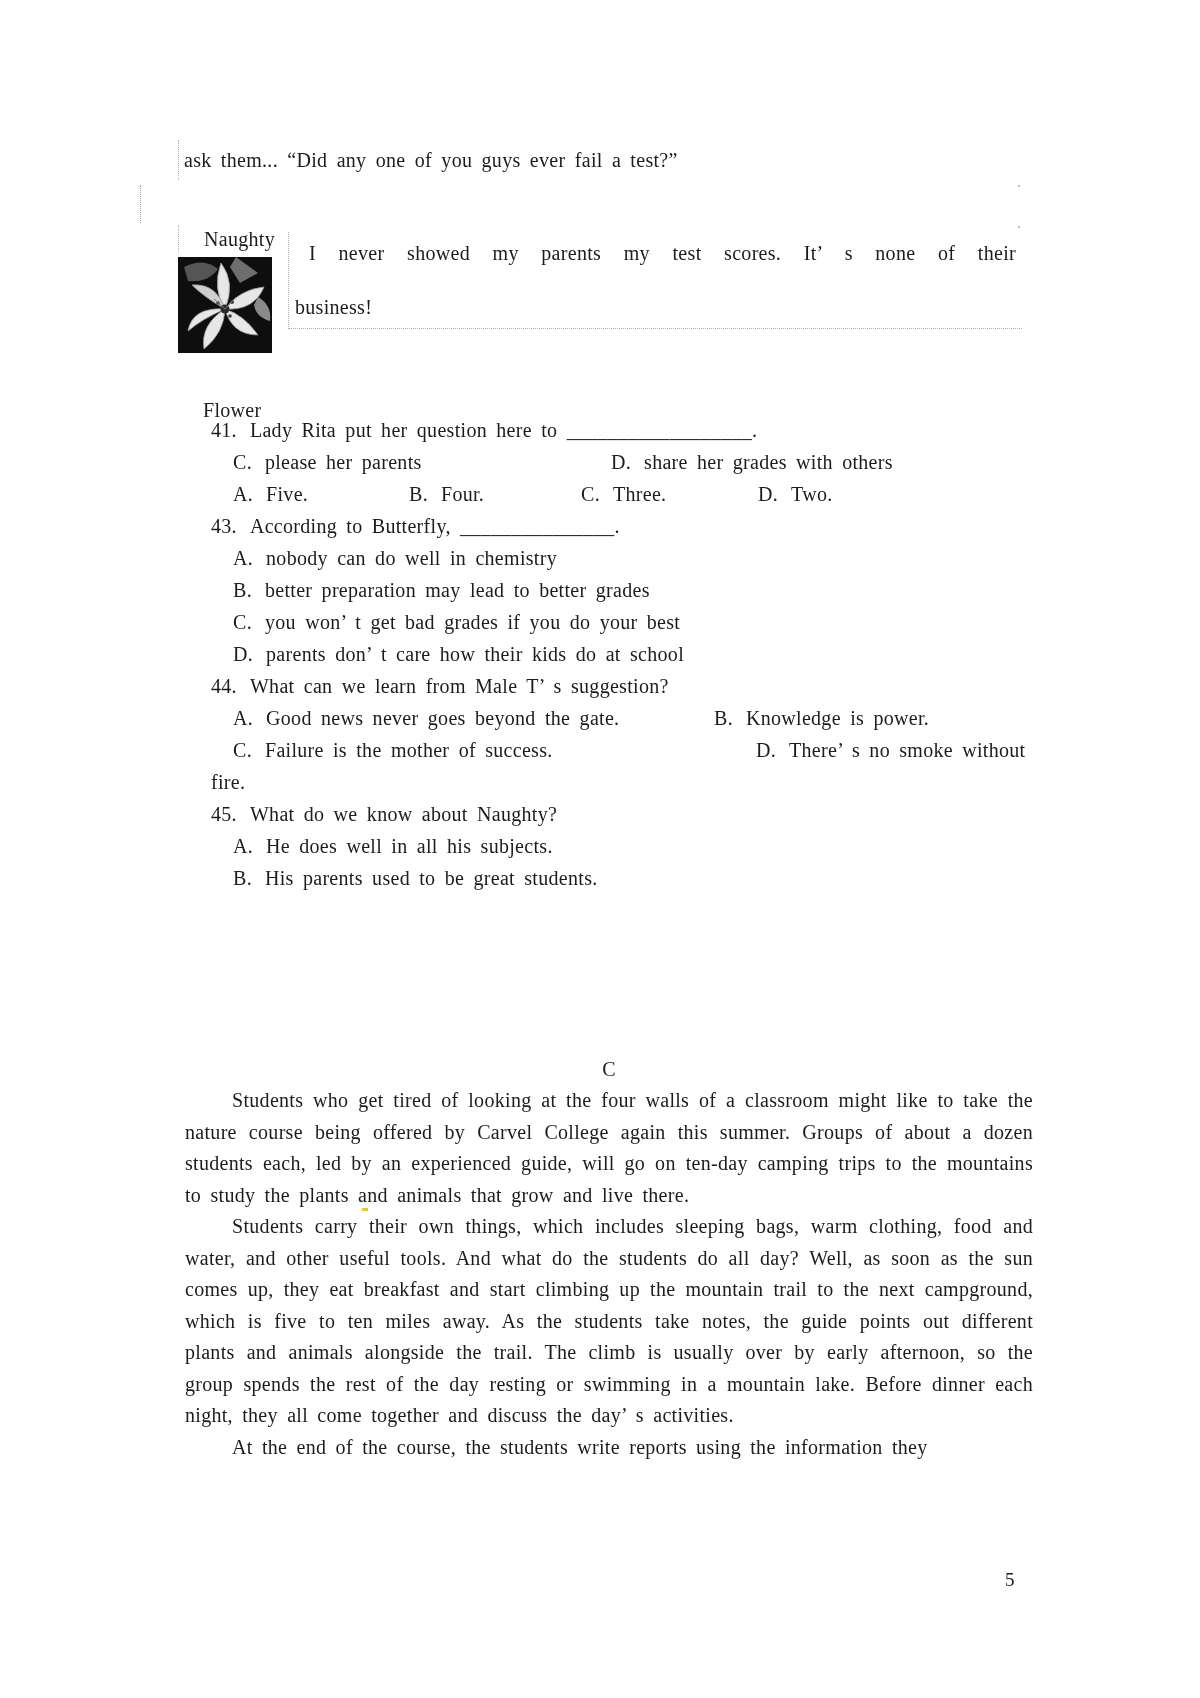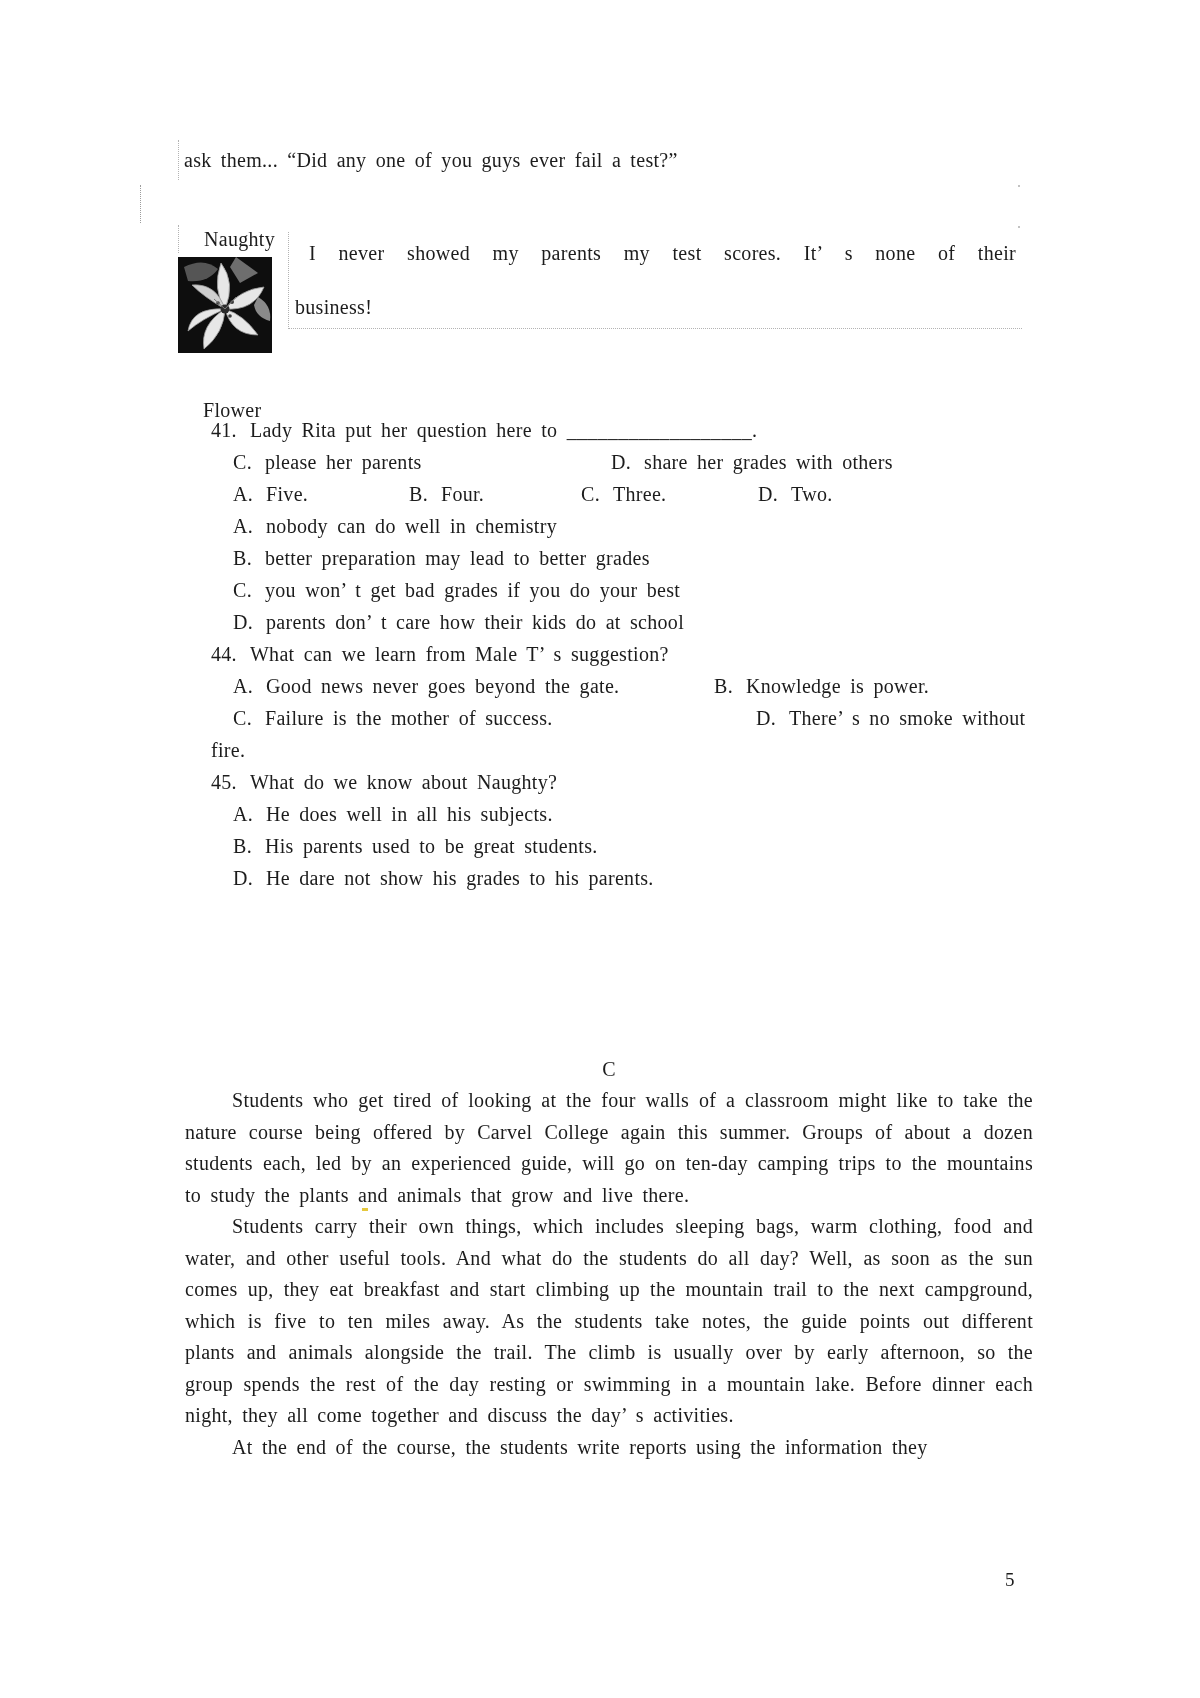--- a/index.html
+++ b/index.html
@@ -139,20 +139,23 @@
     <span class="optlabel">41.</span><span class="prewrap">Lady Rita put her question here to __________________.</span>
   </div>
   <div class="qrow optrow">
     <span class="cell c378"><span class="optlabel">C.</span><span class="prewrap">please her parents</span></span><span class="cell"><span class="optlabel">D.</span><span class="prewrap">share her grades with others</span></span>
   </div>
 
   <div class="qrow optrow">
     <span class="cell c176"><span class="optlabel">A.</span><span>Five.</span></span><span class="cell c172"><span class="optlabel">B.</span><span>Four.</span></span><span class="cell c177"><span class="optlabel">C.</span><span>Three.</span></span><span class="cell"><span class="optlabel">D.</span><span>Two.</span></span>
   </div>
 
+  <div class="qrow">
+    <span class="optlabel">43.</span><span class="prewrap">According to Butterfly, _______________.</span>
+  </div>
   <div class="qrow optrow">
     <span class="optlabel">A.</span><span class="prewrap">nobody can do well in chemistry</span>
   </div>
   <div class="qrow optrow">
     <span class="optlabel">B.</span><span class="prewrap">better preparation may lead to better grades</span>
   </div>
   <div class="qrow optrow">
     <span class="optlabel">C.</span><span class="prewrap">you won’ t get bad grades if you do your best</span>
   </div>
   <div class="qrow optrow">
@@ -173,23 +176,20 @@
   </div>
 
   <div class="qrow">
     <span class="optlabel">45.</span><span>What do we know about Naughty?</span>
   </div>
   <div class="qrow optrow">
     <span class="optlabel">A.</span><span>He does well in all his subjects.</span>
   </div>
   <div class="qrow optrow">
     <span class="optlabel">B.</span><span>His parents used to be great students.</span>
-  </div>
-  <div class="qrow optrow">
-    <span class="optlabel">D.</span><span>He dare not show his grades to his parents.</span>
   </div>
 </div>
 
 <div class="abs txt" id="passage">
   <div id="passage-heading">C</div>
   <p class="para prewrap">Students who get tired of looking at the four walls of a classroom might like to take the nature course being offered by Carvel College again this summer. Groups of about a dozen students each, led by an experienced guide, will go on ten-day camping trips to the mountains to study the plants and animals that grow and live there.</p>
   <p class="para prewrap">Students carry their own things, which includes sleeping bags, warm clothing, food and water, and other useful tools. And what do the students do all day? Well, as soon as the sun comes up, they eat breakfast and start climbing up the mountain trail to the next campground, which is five to ten miles away. As the students take notes, the guide points out different plants and animals alongside the trail. The climb is usually over by early afternoon, so the group spends the rest of the day resting or swimming in a mountain lake. Before dinner each night, they all come together and discuss the day’ s activities.</p>
   <p class="para prewrap">At the end of the course, the students write reports using the information they</p>
 </div>
 

